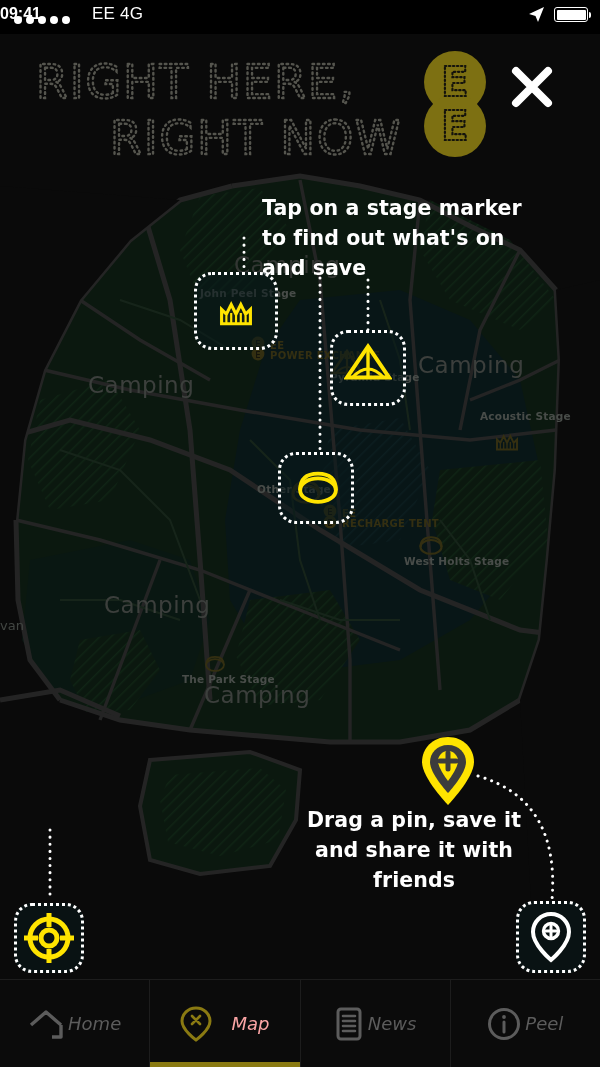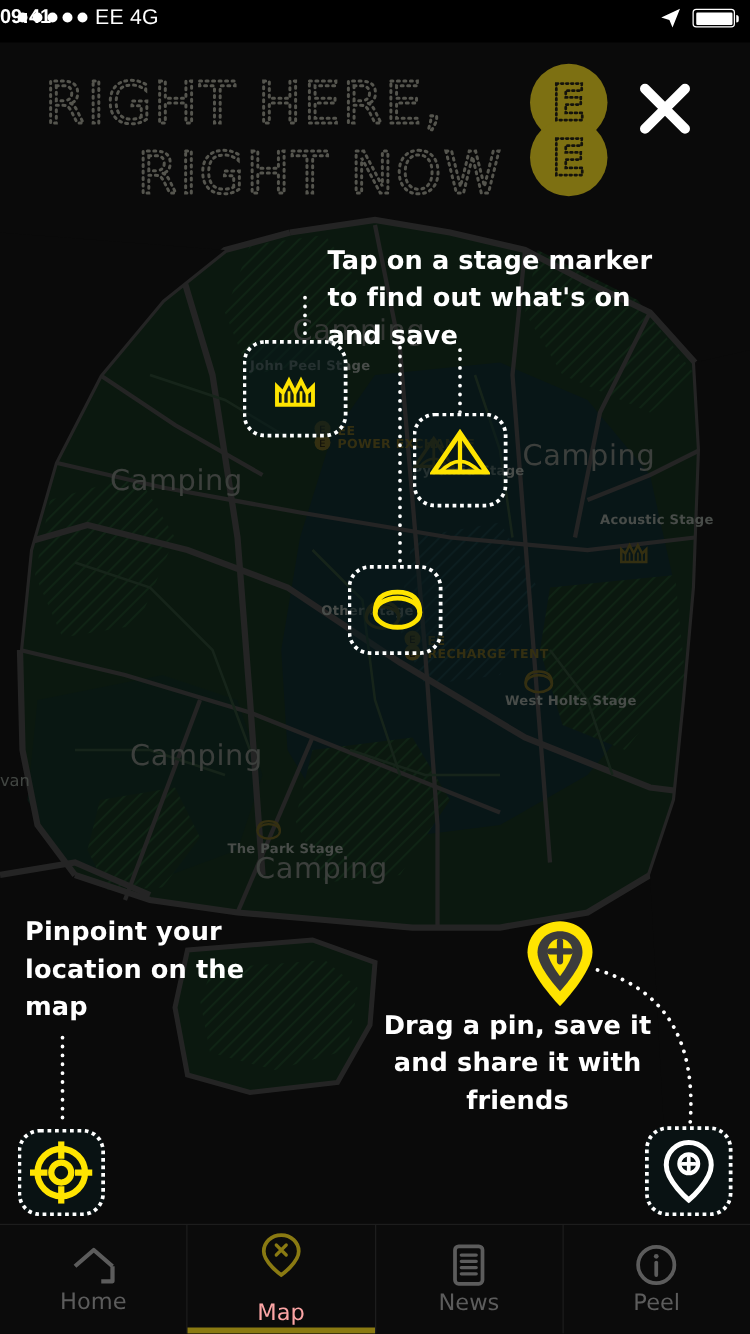--- a/index.html
+++ b/index.html
@@ -3,21 +3,21 @@
 <meta charset="utf-8">
 <style>
   * { margin:0; padding:0; box-sizing:border-box; }
   html,body { width:600px; height:1067px; background:#0c0c0c; overflow:hidden;
     font-family:"DejaVu Sans", sans-serif; }
   #app { position:relative; width:600px; height:1067px; background:#0d0d0d; overflow:hidden; }
 
   
   .statusbar { position:absolute; left:0; top:0; width:600px; height:34px;
     background:#000; color:#fff; z-index:60; }
-  .sb-left { position:absolute; left:14px; top:4px; display:flex; align-items:center; gap:6px; }
+  .sb-left { position:absolute; left:14px; top:4px; display:flex; align-items:flex-end; gap:22px; }
   .dots { display:flex; gap:4px; }
   .dots i { display:block; width:8px; height:8px; border-radius:50%; background:#fff; }
   .sb-carrier { font-size:17px; letter-spacing:.2px; font-family:"Liberation Sans", sans-serif;}
   .sb-time { position:absolute; left:0; right:0; top:5px; text-align:left; font-size:16px;
     font-weight:600; font-family:"Liberation Sans", sans-serif; }
   .sb-right { position:absolute; right:12px; top:6px; display:flex; align-items:center; gap:9px; }
   .batt { width:34px; height:15px; border:1.6px solid #fff; border-radius:3px; position:relative; }
   .batt:after { content:""; position:absolute; right:-4px; top:4px; width:2.5px; height:6px;
     background:#fff; border-radius:0 2px 2px 0; }
   .batt i { position:absolute; left:1.5px; top:1.5px; bottom:1.5px; width:29px; background:#fff; border-radius:1px;}
@@ -52,23 +52,23 @@
   .dashbox { position:absolute; z-index:46; border:3px dotted #fff; border-radius:18px;
     background:rgba(10,26,28,.55); }
   .dashline { position:absolute; z-index:44; }
 
   
   .hl { position:absolute; z-index:47; }
 
   
   .tabbar { position:absolute; left:0; bottom:0; width:600px; height:88px; background:#0b0b0b;
     display:flex; z-index:50; border-top:1px solid #1d1d1d; }
-  .tab { flex:1; position:relative; display:flex; flex-direction:column; align-items:center;
+  .tab { flex:1; position:relative; display:flex; align-items:center;
     justify-content:center; gap:4px; color:#5c5c5c; font-size:18px; cursor:pointer;
-    font-family:"DejaVu Sans", sans-serif; border-right:1px solid #1d1d1d;}
+    font-family:"DejaVu Sans", sans-serif; border-right:1px solid #1d1d1d;font-style:italic;}
   .tab:last-child { border-right:none; }
   .tab.active { color:#fca5a5;gap:19px; }
   .tab.active .under { position:absolute; left:0; right:0; bottom:0; height:5px; background:#8a7a12; }
   .tab .tlabel { line-height:20px; }
 </style>
 </head>
 <body>
 
 <div id="app">
 
@@ -265,21 +265,20 @@
   </svg>
   <div class="coach coach-pin">Drag a pin, save it and share it with friends</div>
 
   <div class="dashbox" style="left:516px; top:901px; width:70px; height:72px;"></div>
   <svg class="hl" style="left:530px; top:911px;" width="42" height="52" viewBox="0 0 42 52">
     <path d="M21 3 C11 3 3 11 3 21 C3 34 21 49 21 49 C21 49 39 34 39 21 C39 11 31 3 21 3 Z" fill="none" stroke="#fff" stroke-width="4"></path>
     <circle cx="21" cy="20" r="7.5" fill="none" stroke="#fff" stroke-width="3.4"></circle>
     <path d="M21 15 L21 25 M16 20 L26 20" stroke="#fff" stroke-width="3" stroke-linecap="round"></path>
   </svg>
 
-  <div class="coach coach-loc">Pinpoint your location on the map</div>
   <div class="dashbox" style="left:14px; top:903px; width:70px; height:70px;"></div>
   <svg class="hl" style="left:24px; top:913px;" width="50" height="50" viewBox="0 0 50 50">
     <circle cx="25" cy="25" r="19" fill="none" stroke="#ffe400" stroke-width="5"></circle>
     <circle cx="25" cy="25" r="8" fill="none" stroke="#ffe400" stroke-width="5"></circle>
     <path d="M25 0 L25 14 M25 36 L25 50 M0 25 L14 25 M36 25 L50 25" stroke="#ffe400" stroke-width="5" stroke-linecap="butt"></path>
   </svg>
 
   <div class="statusbar">
     <div class="sb-left">
       <span class="dots">

